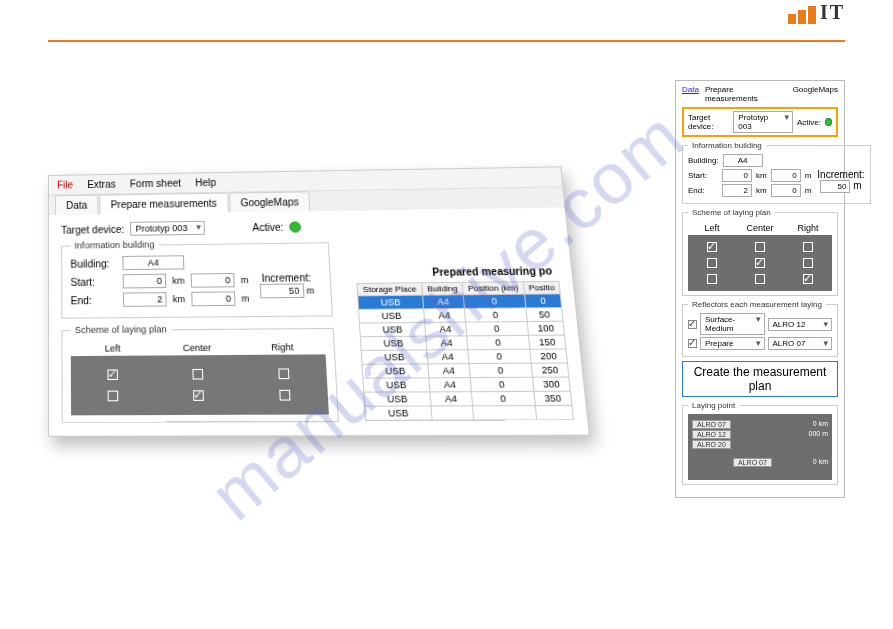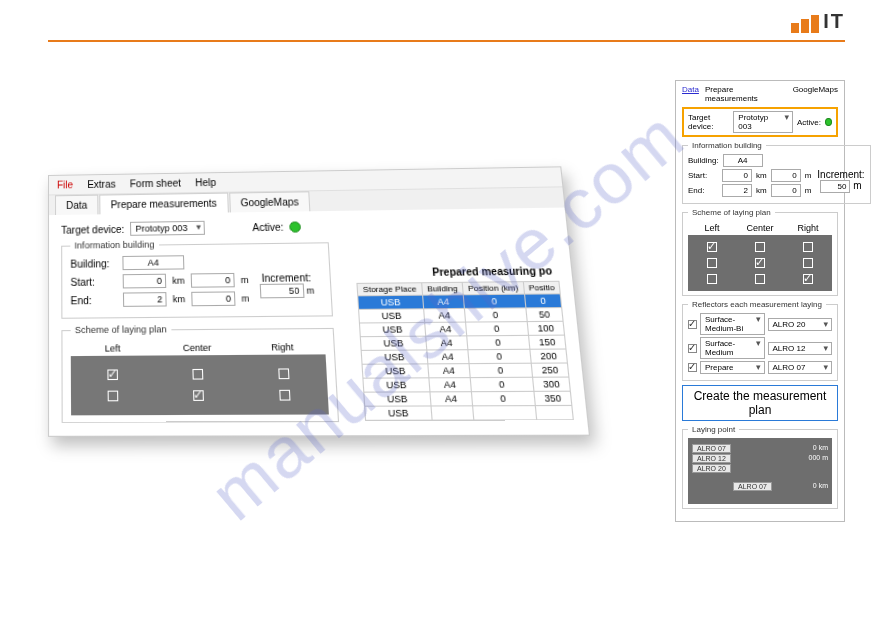--- a/index.html
+++ b/index.html
@@ -1,17 +1,17 @@
 <!DOCTYPE html>
 <html><head>
 <meta charset="utf-8">
 <style>
   * { box-sizing: border-box; margin: 0; padding: 0; }
   body { font-family: Tahoma, Arial, sans-serif; font-size: 9px; background: #fff; width: 893px; height: 629px; position: relative; overflow: hidden; }
-  .hdr { position: absolute; top: 10px; right: 48px; }
+  .hdr { position: absolute; top: 1px; right: 48px; font-family: Liberation Serif, serif; }
   .logo { display: flex; align-items: flex-end; gap: 2px; }
   .logo .bar1 { width: 8px; height: 10px; background: #e87b1a; }
   .logo .bar2 { width: 8px; height: 14px; background: #e87b1a; }
   .logo .bar3 { width: 8px; height: 18px; background: #e87b1a; }
   .logo .txt { font-size: 20px; font-weight: bold; color: #333; letter-spacing: 2px; margin-left: 2px; }
   .oline { position: absolute; top: 40px; left: 48px; right: 48px; height: 2px; background: #e87b1a; }
   .wm { position: absolute; top: 50%; left: 50%; transform: translate(-50%, -50%) rotate(-40deg); font-size: 72px; color: rgba(88, 100, 200, 0.25); font-weight: 400; pointer-events: none; z-index: 100; letter-spacing: 2px; }
 
   
   .win-l { position: absolute; top: 175px; left: 48px; width: 500px; background: #fafafa; border: 1px solid #ccc; box-shadow: 4px 8px 14px rgba(0,0,0,0.25); transform: perspective(1200px) rotateX(14deg) rotateY(-4deg); transform-origin: top left; }
@@ -297,25 +297,20 @@
         <span class="chk on"></span>
       </div>
     </div>
   </fieldset>
 
   <fieldset>
     <legend>Reflectors each measurement laying</legend>
     <div id="ref-rows">
         <div class="refrow">
           <span class="cb on"></span>
-          <span class="drop">Surface-Medium-Bi</span>
-          <span class="drop">ALRO 20</span>
-        </div>
-        <div class="refrow">
-          <span class="cb on"></span>
           <span class="drop">Surface-Medium</span>
           <span class="drop">ALRO 12</span>
         </div>
         <div class="refrow">
           <span class="cb on"></span>
           <span class="drop">Prepare</span>
           <span class="drop">ALRO 07</span>
         </div>
       </div>
   </fieldset>

